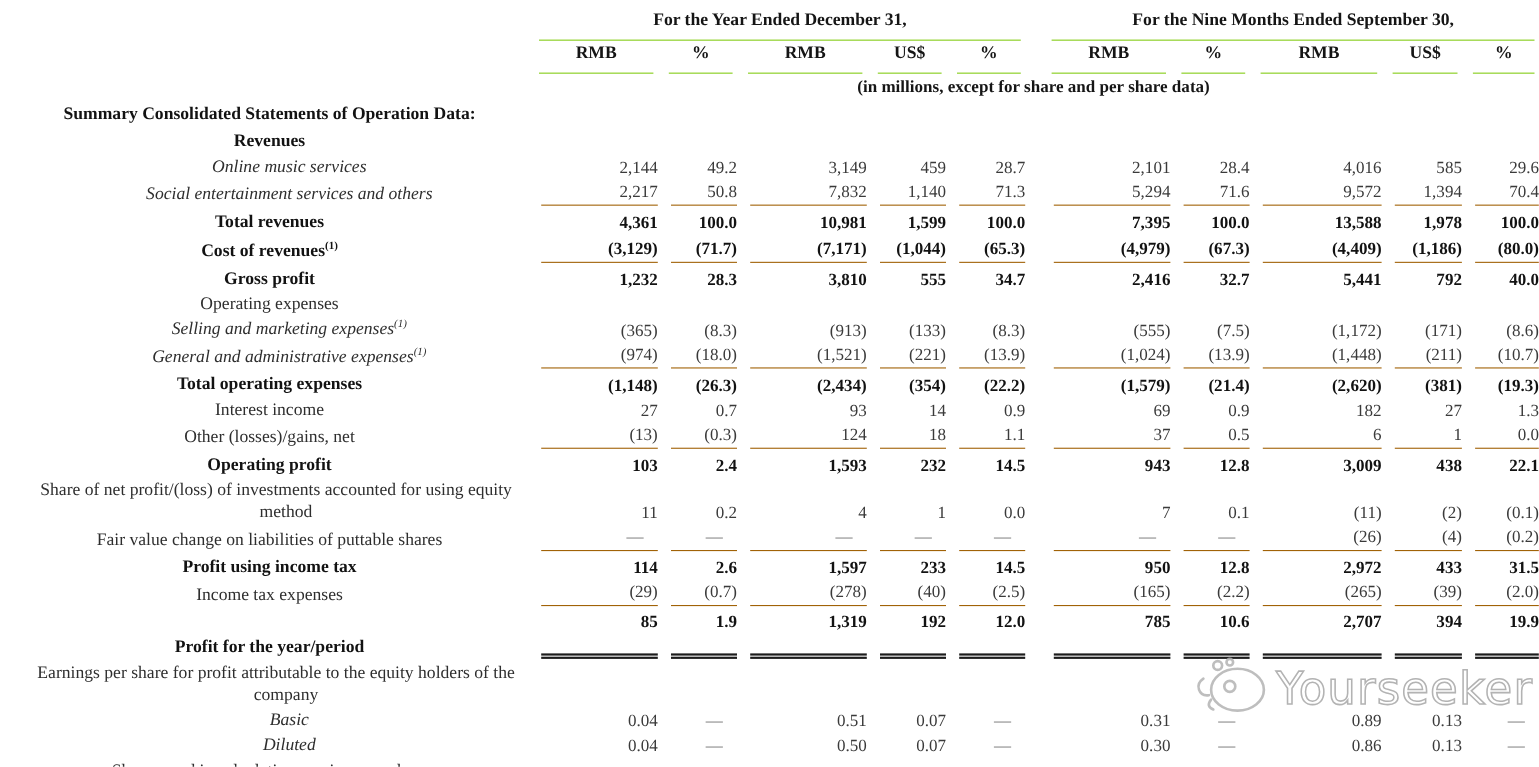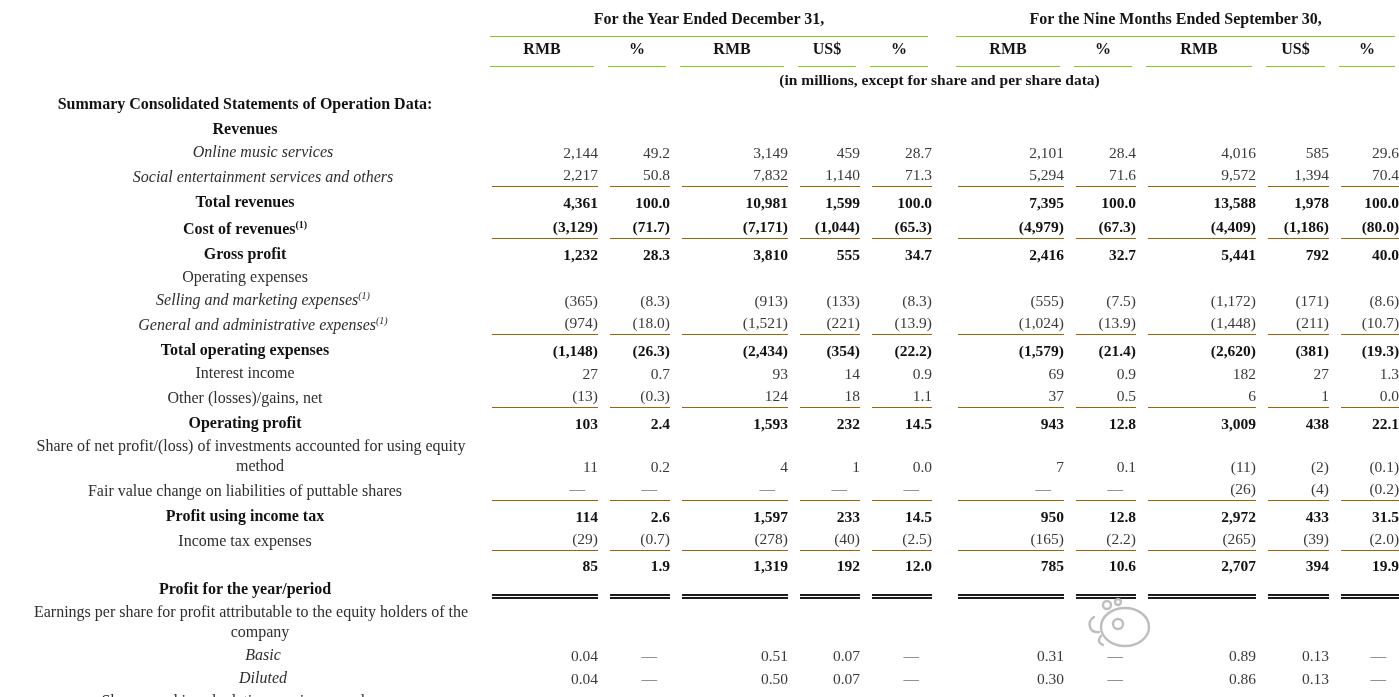--- a/index.html
+++ b/index.html
@@ -895,13 +895,14 @@
       <g fill="none" stroke="#b3b3b3" stroke-width="2.4" stroke-linecap="round" opacity="0.85">
         <path d="M8 21 Q2 25 4 31 Q6 37 13 36"></path>
         <circle cx="21" cy="9" r="4"></circle>
         <circle cx="32" cy="6" r="3"></circle>
         <ellipse cx="39" cy="31" rx="24" ry="19"></ellipse>
         <circle cx="32" cy="28" r="5"></circle>
         <path d="M15 40 Q10 46 17 49"></path>
       </g>
     </svg>
   </span>
+  <span class="watermark-text">Yourseeker</span>
 </div>
 
 </body></html>

